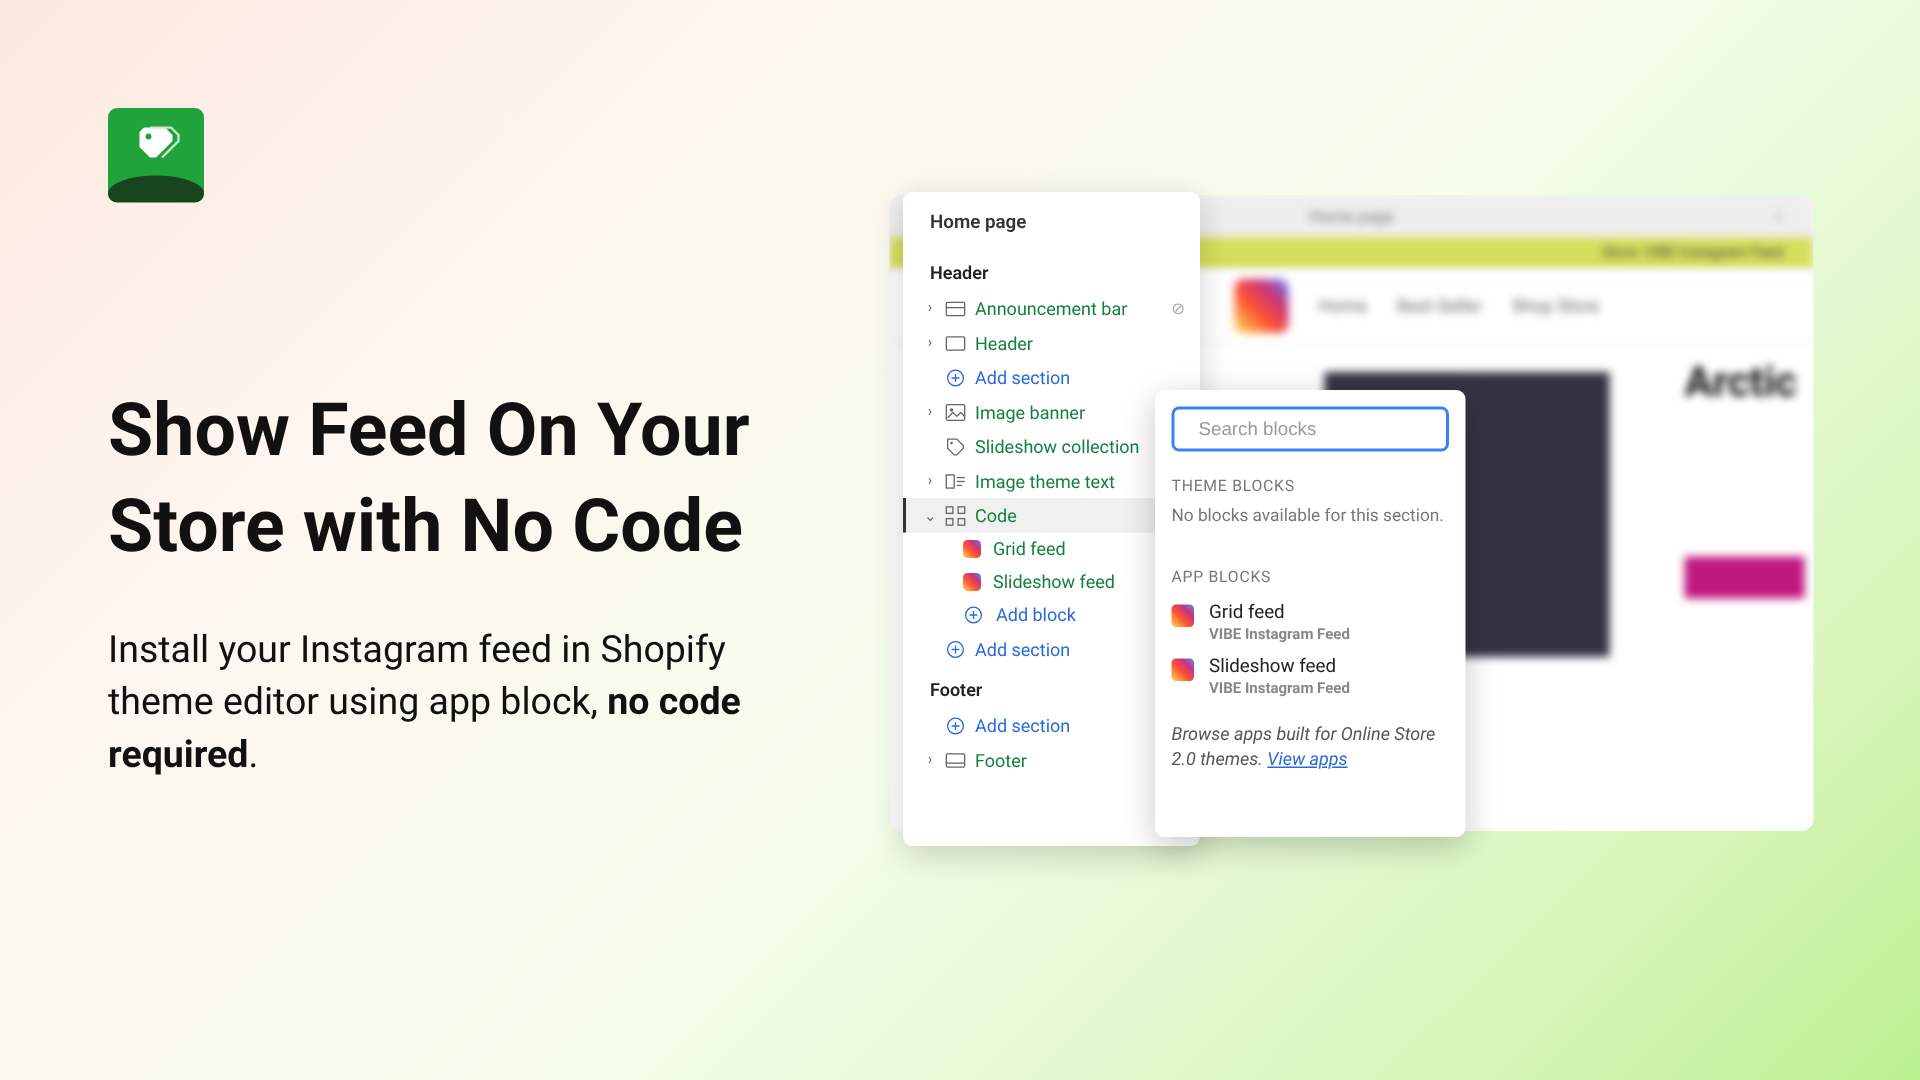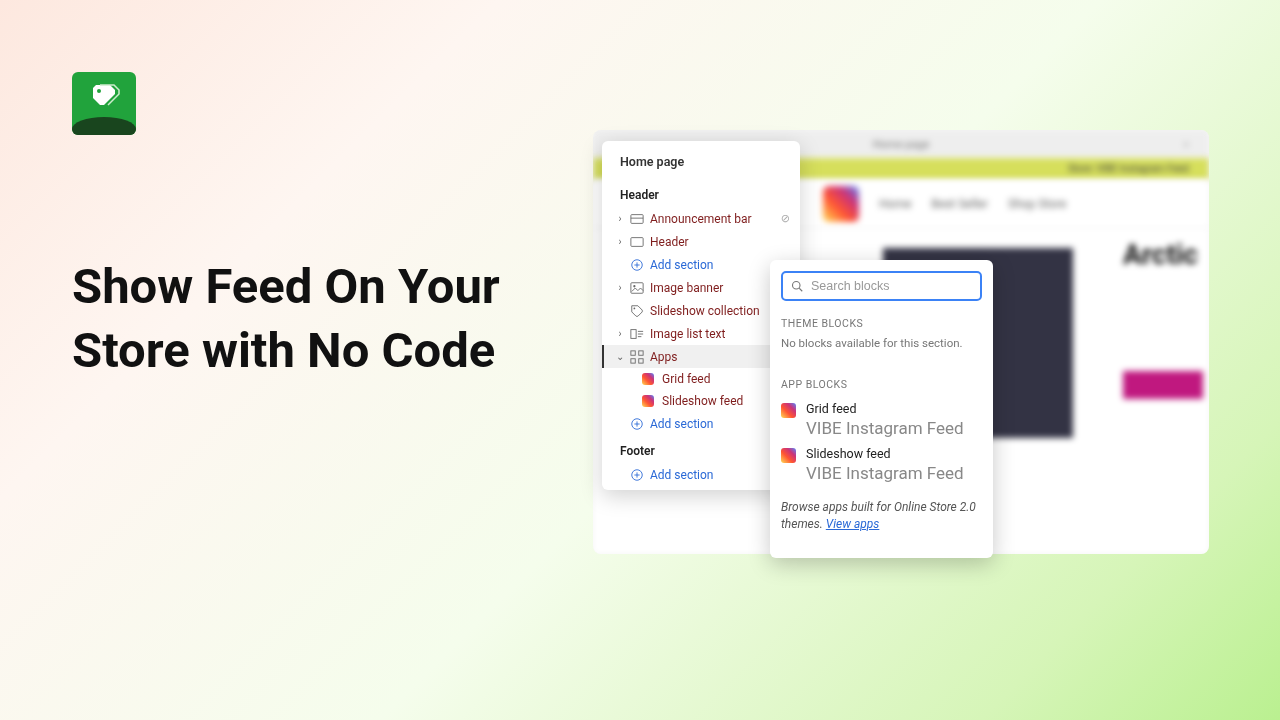--- a/index.html
+++ b/index.html
@@ -118,23 +118,23 @@
     left:530px; top:10px;
     width:80px;
   }
   .preview-right .ttl { font-size:28px; font-weight:700; color:#111; }
   .preview-right .btn { margin-top:100px; height:28px; background:#c0187f; }
 
   
   .panel {
     position: absolute;
     left: 602px;
-    top: 141px;
+    top: 128px;
     width: 198px;
-    height: 349px;
+    height: 436px;
     background:#fff;
     border-radius: 6px;
     box-shadow: 0 6px 22px rgba(0,0,0,.18);
     font-size: 12px;
     color:#333;
     overflow:hidden;
   }
   .panel-title {
     padding: 13px 18px 10px;
     font-weight:600;
@@ -158,40 +158,40 @@
   .chev {
     width:8px; text-align:center;
     color:#666; font-size:10px;
   }
   .ico {
     width:14px; height:14px;
     display:flex;align-items:center;justify-content:center;
     color:#666;
   }
   .ico svg { width:14px; height:14px; }
-  .lbl { flex:1; font-size:12px; color:#7f1d1d; white-space:nowrap; overflow:hidden; text-overflow:ellipsis;}
+  .lbl { flex:1; font-size:12px; color:#15803d; white-space:nowrap; overflow:hidden; text-overflow:ellipsis;}
   .add-link .lbl { color:#2a69d6; }
   .add-link .ico { color:#2a69d6; }
   .sub-row { padding-left:40px; height:22px; display:flex; align-items:center; gap:8px; cursor:pointer;}
   .ig-ico {
     width:12px;height:12px;
     background: linear-gradient(45deg,#fd5 0%,#f53 40%,#c37 70%,#58f 100%);
     border-radius:3px;
   }
   .eye {
     color:#aaa;
     font-size:11px;
   }
 
   
   .popup {
     position:absolute;
     left: 770px;
     top: 260px;
-    width: 223px;
+    width: 207px;
     height: 298px;
     background:#fff;
     border-radius:6px;
     box-shadow: 0 6px 22px rgba(0,0,0,.22);
     padding: 11px;
     font-size:12px;
     color:#444;
   }
   .search-box {
     display:flex;
@@ -225,21 +225,21 @@
   }
   .app-block-row {
     display:flex;
     gap:10px;
     align-items:flex-start;
     padding:4px 0;
     cursor:pointer;
   }
   .app-block-row .ig-ico { width:15px;height:15px;margin-top:2px;}
   .app-block-row .name { font-size:12.5px; color:#222;}
-  .app-block-row .src { font-size:17px; color:#888; margin-top:2px;}
+  .app-block-row .src { font-size:10px; color:#888; margin-top:2px;font-weight:bold;}
   .popup .foot {
     margin-top:12px;
     font-size:12px;
     color:#555;
     line-height:1.4;
     font-style:italic;
   }
   .popup .foot a { color:#2a69d6; text-decoration:underline; cursor:pointer;}
 </style>
 </head>
@@ -247,20 +247,23 @@
 
 <div class="left-col">
   <div class="app-icon">
     <svg viewBox="0 0 30 30" width="30" height="30">
       <path fill="#fff" d="M6 2 L20 2 L25 7 L25 11 L14 22 L10 22 L3 15 L3 5 Z"></path>
       <circle cx="9" cy="8" r="2" fill="#21a33c"></circle>
       <path fill="none" stroke="#cdeccd" stroke-width="1.5" d="M10 2 L24 2 L29 7 L29 11 L18 22"></path>
     </svg>
   </div>
   <div class="hero-title">Show Feed On Your Store with No Code</div>
+  <div class="hero-sub">
+    <span>Install your Instagram feed in Shopify theme editor using app block, </span><strong>no code required</strong><span>.</span>
+  </div>
 </div>
 
 <div class="preview">
   <div class="preview-bar">
       <span>Home page</span>
       <span style="position:absolute;right:20px;color:#aaa">×</span>
     </div>
   <div class="preview-notice">Store: VIBE Instagram Feed</div>
   <div class="preview-header">
     <div class="preview-ig"></div>
@@ -337,41 +340,51 @@
   <div class="row">
     <span class="chev">›</span>
     <span class="ico">
         <svg viewBox="0 0 16 16">
           <rect x="1" y="3" width="6" height="10" fill="none" stroke="#666"></rect>
           <line x1="9" y1="5" x2="15" y2="5" stroke="#666"></line>
           <line x1="9" y1="8" x2="15" y2="8" stroke="#666"></line>
           <line x1="9" y1="11" x2="13" y2="11" stroke="#666"></line>
         </svg>
       </span>
-    <span class="lbl">Image list text</span>
+    <span class="lbl">Image theme text</span>
   </div>
   <div class="row selected">
     <span class="chev">⌄</span>
     <span class="ico">
         <svg viewBox="0 0 16 16">
           <rect x="1" y="1" width="5" height="5" fill="none" stroke="#666"></rect>
           <rect x="10" y="1" width="5" height="5" fill="none" stroke="#666"></rect>
           <rect x="1" y="10" width="5" height="5" fill="none" stroke="#666"></rect>
           <rect x="10" y="10" width="5" height="5" fill="none" stroke="#666"></rect>
         </svg>
       </span>
-    <span class="lbl">Apps</span>
+    <span class="lbl">Code</span>
   </div>
   <div class="sub-row">
     <span class="ig-ico"></span>
     <span class="lbl">Grid feed</span>
   </div>
   <div class="sub-row">
     <span class="ig-ico"></span>
     <span class="lbl">Slideshow feed</span>
+  </div>
+  <div class="sub-row add-link" style="padding-left:40px">
+    <span class="ico" style="color:#2a69d6">
+        <svg viewBox="0 0 16 16">
+          <circle cx="8" cy="8" r="6" fill="none" stroke="#2a69d6"></circle>
+          <line x1="8" y1="5" x2="8" y2="11" stroke="#2a69d6"></line>
+          <line x1="5" y1="8" x2="11" y2="8" stroke="#2a69d6"></line>
+        </svg>
+      </span>
+    <span class="lbl" style="color:#2a69d6">Add block</span>
   </div>
   <div class="row add-link">
     <span class="chev"></span>
     <span class="ico">
         <svg viewBox="0 0 16 16">
           <circle cx="8" cy="8" r="6" fill="none" stroke="#2a69d6"></circle>
           <line x1="8" y1="5" x2="8" y2="11" stroke="#2a69d6"></line>
           <line x1="5" y1="8" x2="11" y2="8" stroke="#2a69d6"></line>
         </svg>
       </span>

